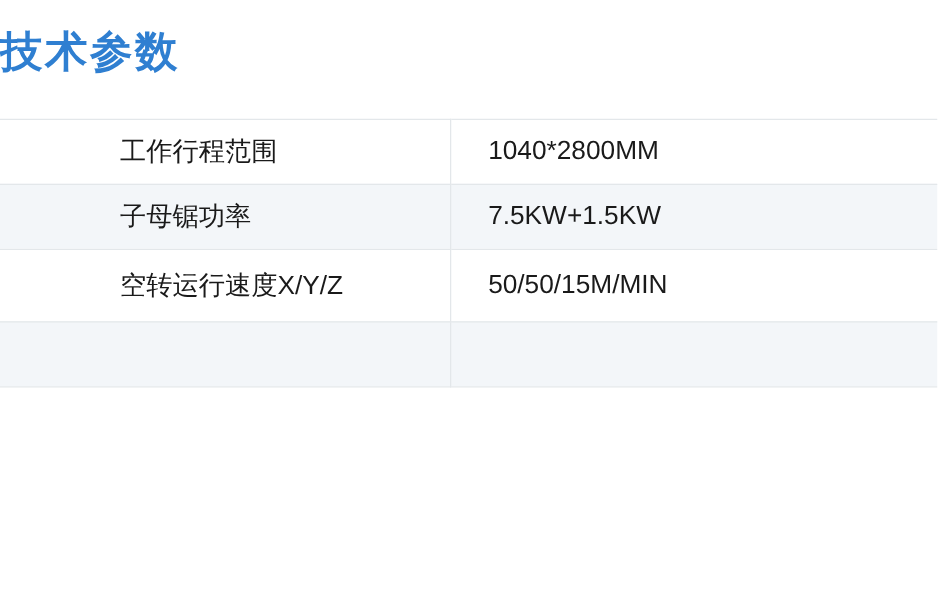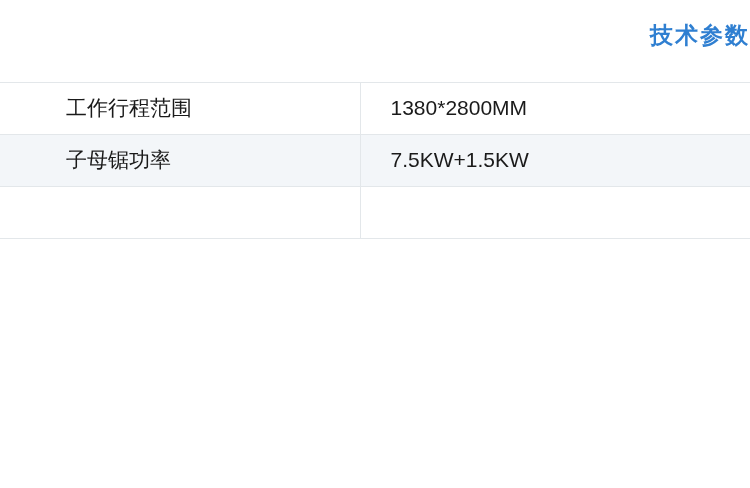--- a/index.html
+++ b/index.html
@@ -14,23 +14,23 @@
     overflow: hidden;
   }
   .page {
     position: relative;
     width: 750px;
     height: 488px;
     background: #ffffff;
     box-sizing: border-box;
   }
   .title {
-    text-align: right;
+    text-align: left;
     color: #2f7fd1;
-    font-size: 23px;
+    font-size: 34px;
     font-weight: bold;
     letter-spacing: 2px;
     padding-top: 22px;
     padding-bottom: 10px;
     line-height: 1.2;
   }
   .spec-table {
     width: 750px;
     border-collapse: collapse;
     table-layout: fixed;
@@ -49,21 +49,21 @@
   }
   .spec-table tr:nth-child(odd) td {
     background: #ffffff;
   }
   .spec-table tr:nth-child(even) td {
     background: #f3f6f9;
   }
   td.col-label {
     width: 360px;
     border-right: 1px solid #e3e7ea;
-    padding-left: 66px;
+    padding-left: 96px;
     box-sizing: border-box;
   }
   td.col-value {
     width: 390px;
     padding-left: 30px;
     box-sizing: border-box;
   }
   tr.tall {
     height: 58px;
   }
@@ -75,25 +75,29 @@
 <body>
 
 <div class="page">
 
   <div class="title">技术参数</div>
 
   <table class="spec-table">
     <tbody>
       <tr>
         <td class="col-label">工作行程范围</td>
-        <td class="col-value">1380*2800MM</td>
+        <td class="col-value">1040*2800MM</td>
       </tr>
       <tr>
         <td class="col-label">子母锯功率</td>
         <td class="col-value">7.5KW+1.5KW</td>
+      </tr>
+      <tr class="tall">
+        <td class="col-label">空转运行速度X/Y/Z</td>
+        <td class="col-value">50/50/15M/MIN</td>
       </tr>
       <tr class="empty-row">
         <td class="col-label"></td>
         <td class="col-value"></td>
       </tr>
     </tbody>
   </table>
 
 </div>
 

